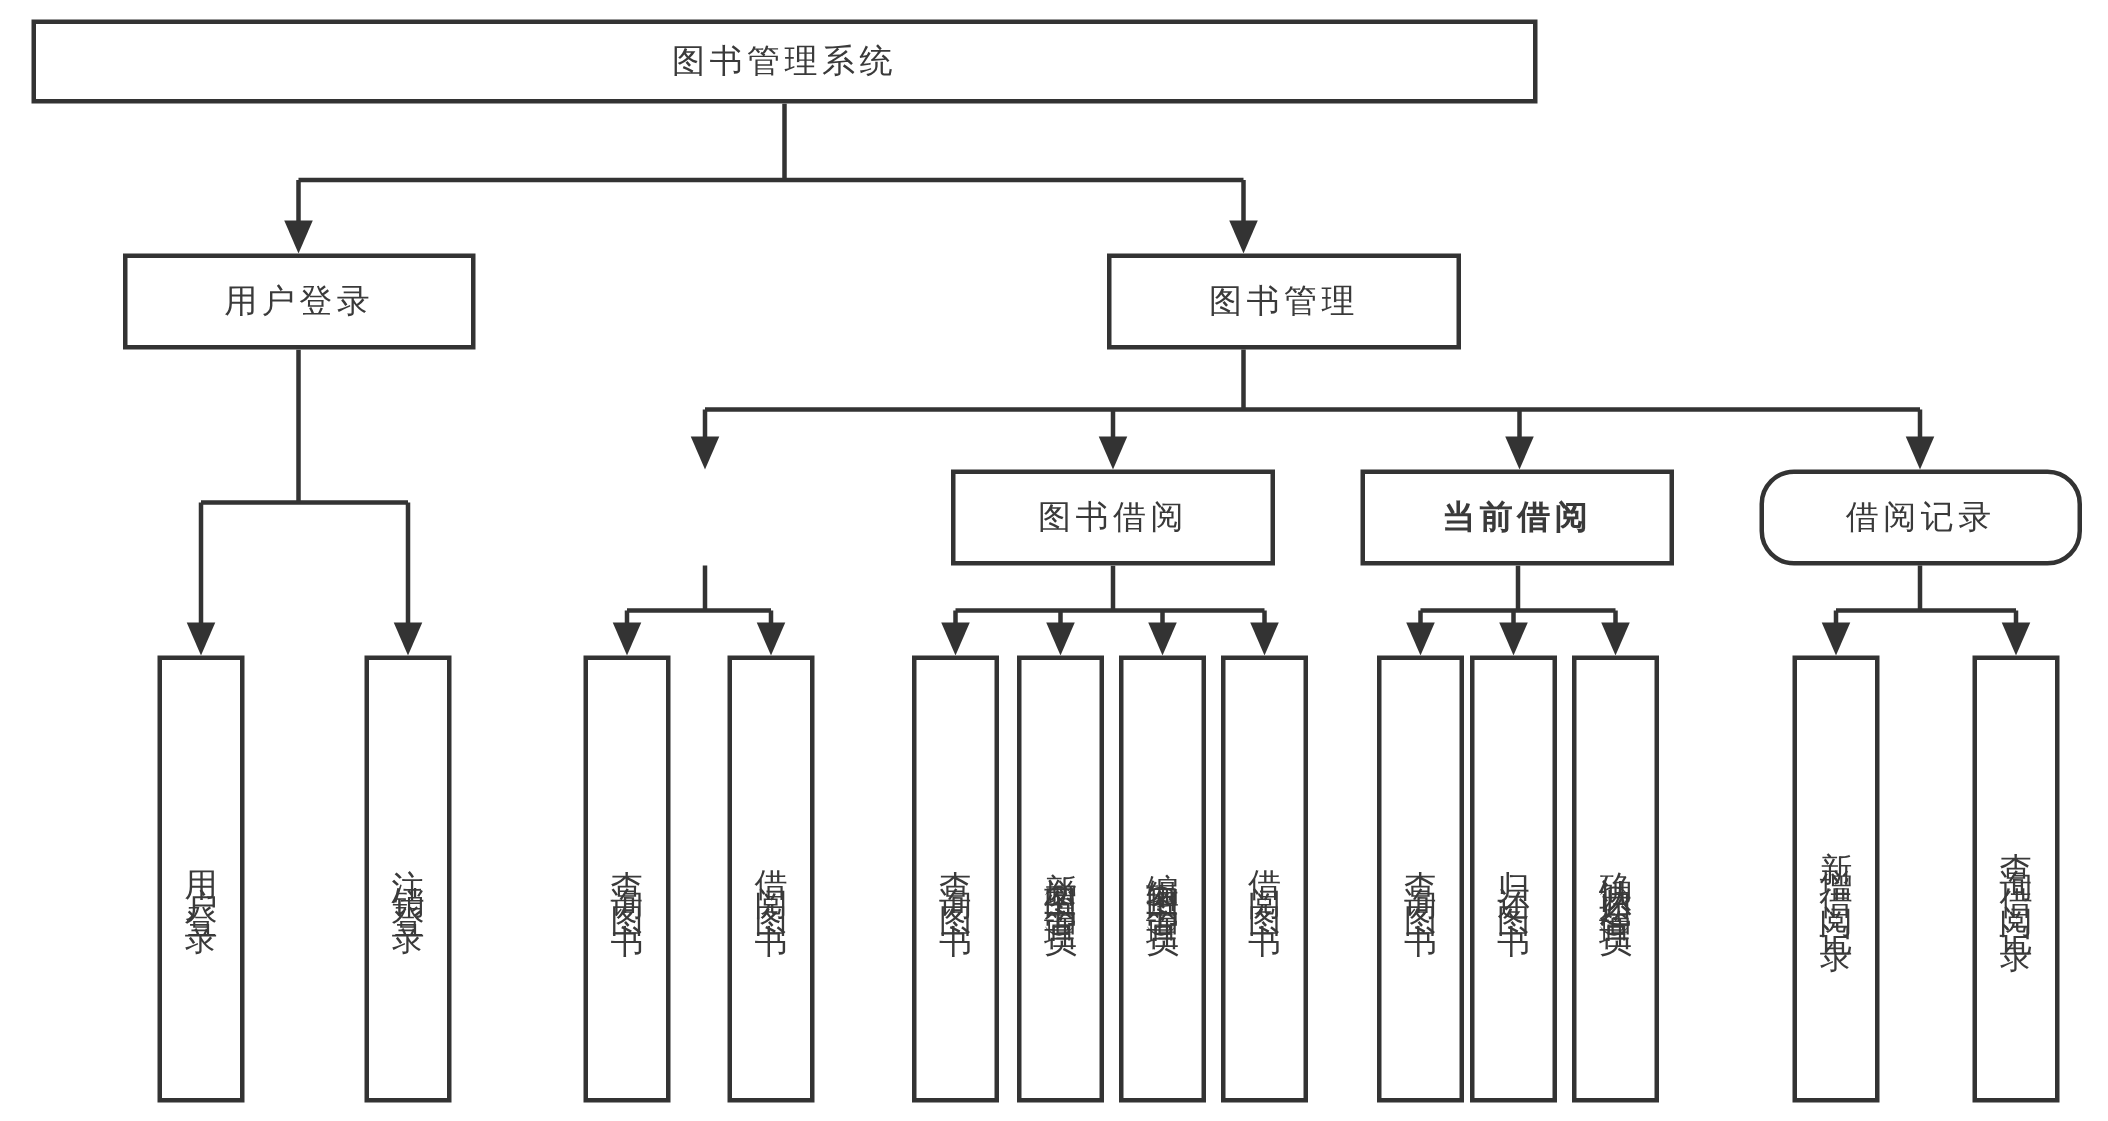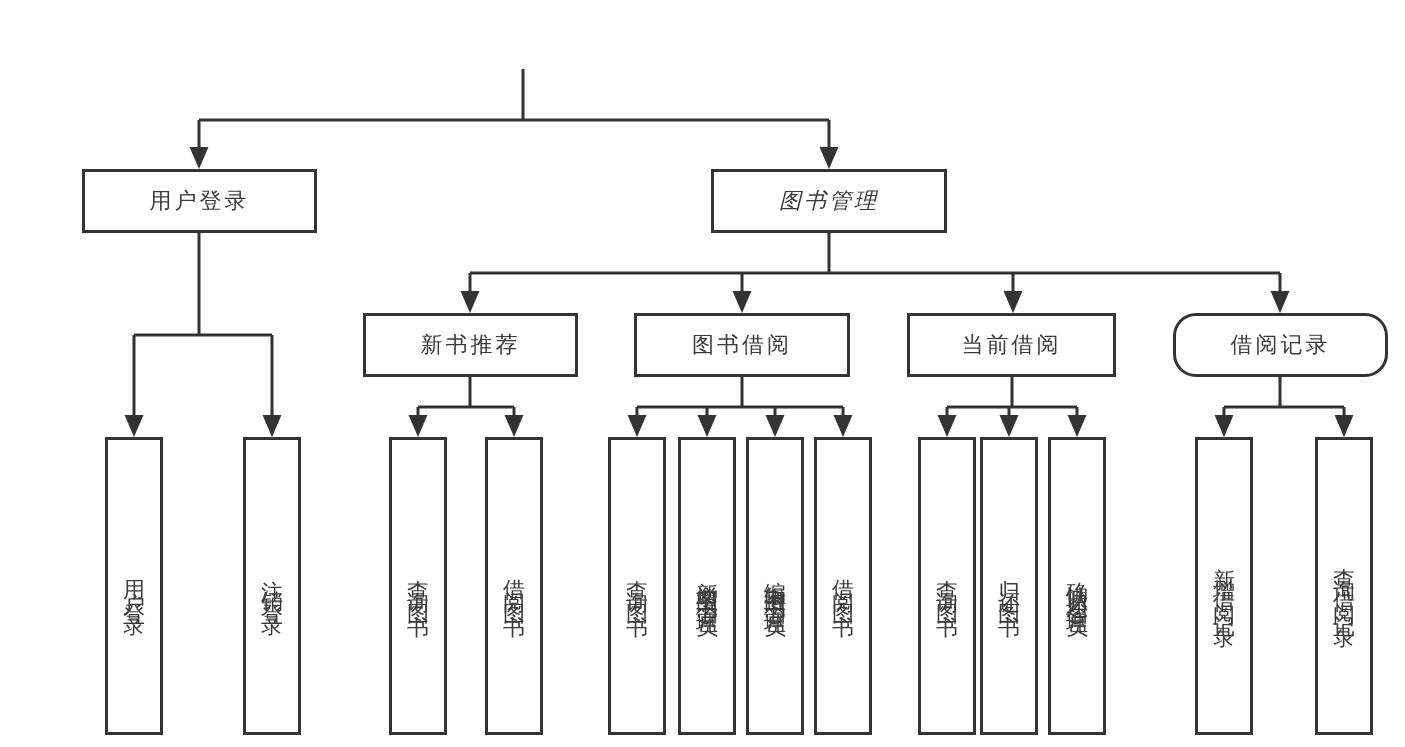--- a/index.html
+++ b/index.html
@@ -98,35 +98,35 @@
       <polygon points="1067.5,415 1086.5,415 1077,437" fill="#333333"></polygon>
     </g>
 
     <g>
       <path d="M1280 377 V407 M1224 407 H1344 M1224 407 V419 M1344 407 V419" stroke="#333333" stroke-width="3" fill="none"></path>
       <polygon points="1214.5,415 1233.5,415 1224,437" fill="#333333"></polygon>
       <polygon points="1334.5,415 1353.5,415 1344,437" fill="#333333"></polygon>
     </g>
   </svg>
 
+  <div class="node node-h" style="left:21px; top:13px; width:1004px; height:56px;">
+    <span>图书管理系统</span>
+  </div>
 
   <div class="node node-h" style="left:82px; top:169px; width:235px; height:64px;">
     <span>用户登录</span>
   </div>
-  <div class="node node-h" style="left:711px; top:169px; width:236px; height:64px;font-style:italic;">
+  <div class="node node-h" style="left:738px; top:169px; width:236px; height:64px;">
     <span>图书管理</span>
   </div>
 
-  <div class="node node-h" style="left:363px; top:313px; width:215px; height:64px;">
-    <span>新书推荐</span>
-  </div>
   <div class="node node-h" style="left:634px; top:313px; width:216px; height:64px;text-align:center;">
     <span>图书借阅</span>
   </div>
-  <div class="node node-h" style="left:907px; top:313px; width:209px; height:64px;">
+  <div class="node node-h" style="left:907px; top:313px; width:209px; height:64px;font-weight:bold;">
     <span>当前借阅</span>
   </div>
   <div class="node node-h" style="left:1173px; top:313px; width:215px; height:64px;border-radius:23px;">
     <span>借阅记录</span>
   </div>
 
   <div class="node node-leaf" style="left:105px;">
     <span>用户登录</span>
   </div>
   <div class="node node-leaf" style="left:243px;">

